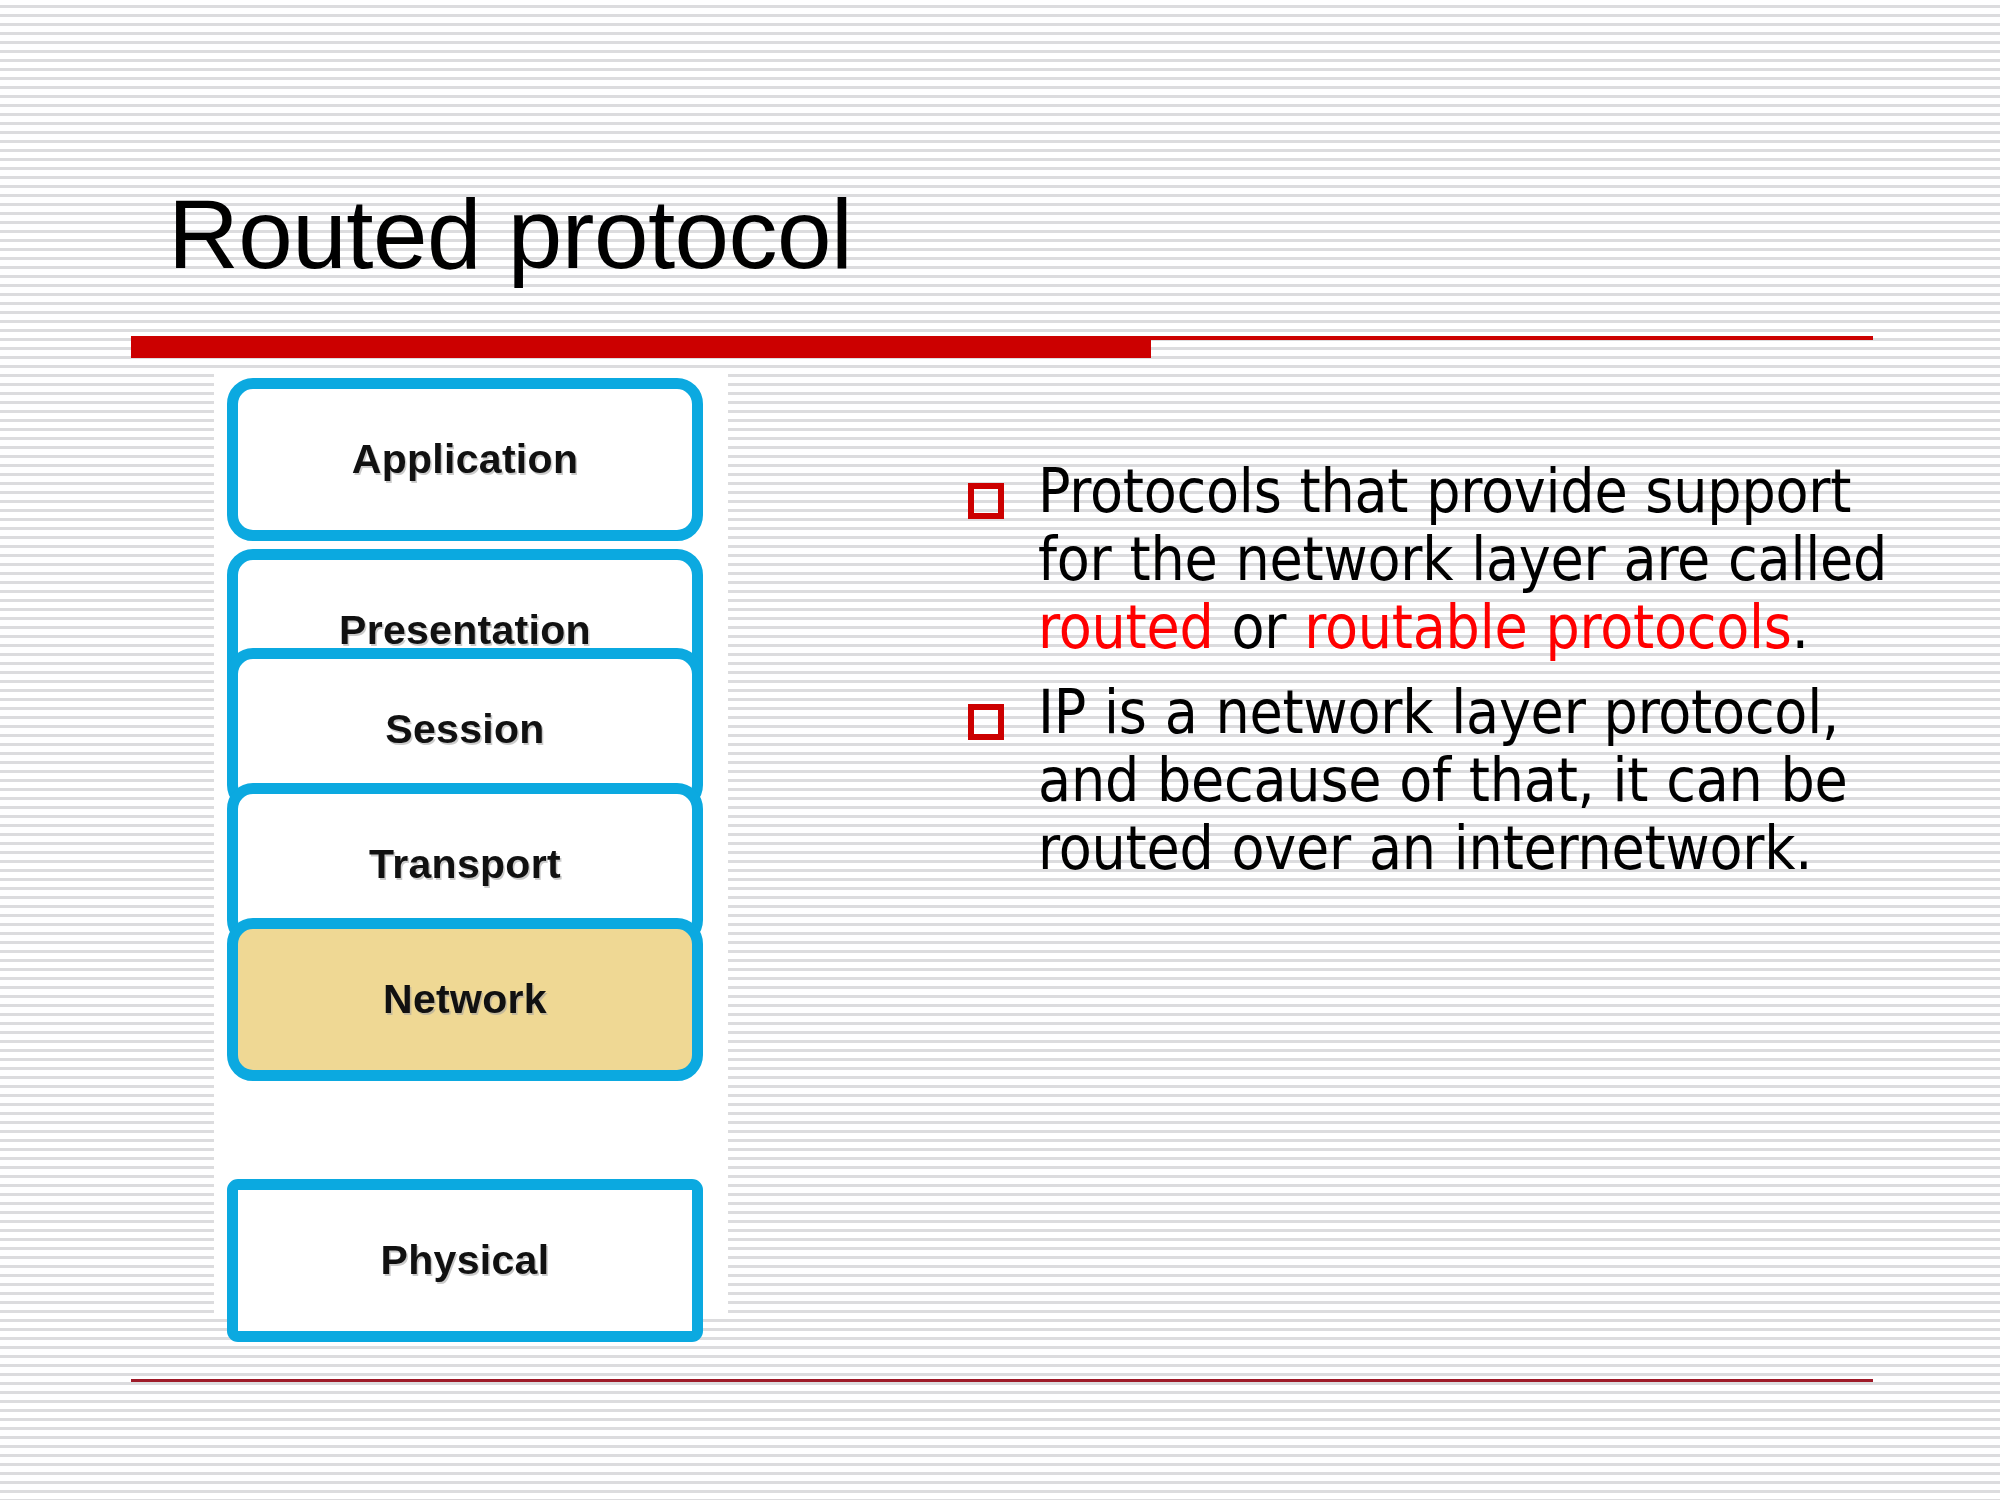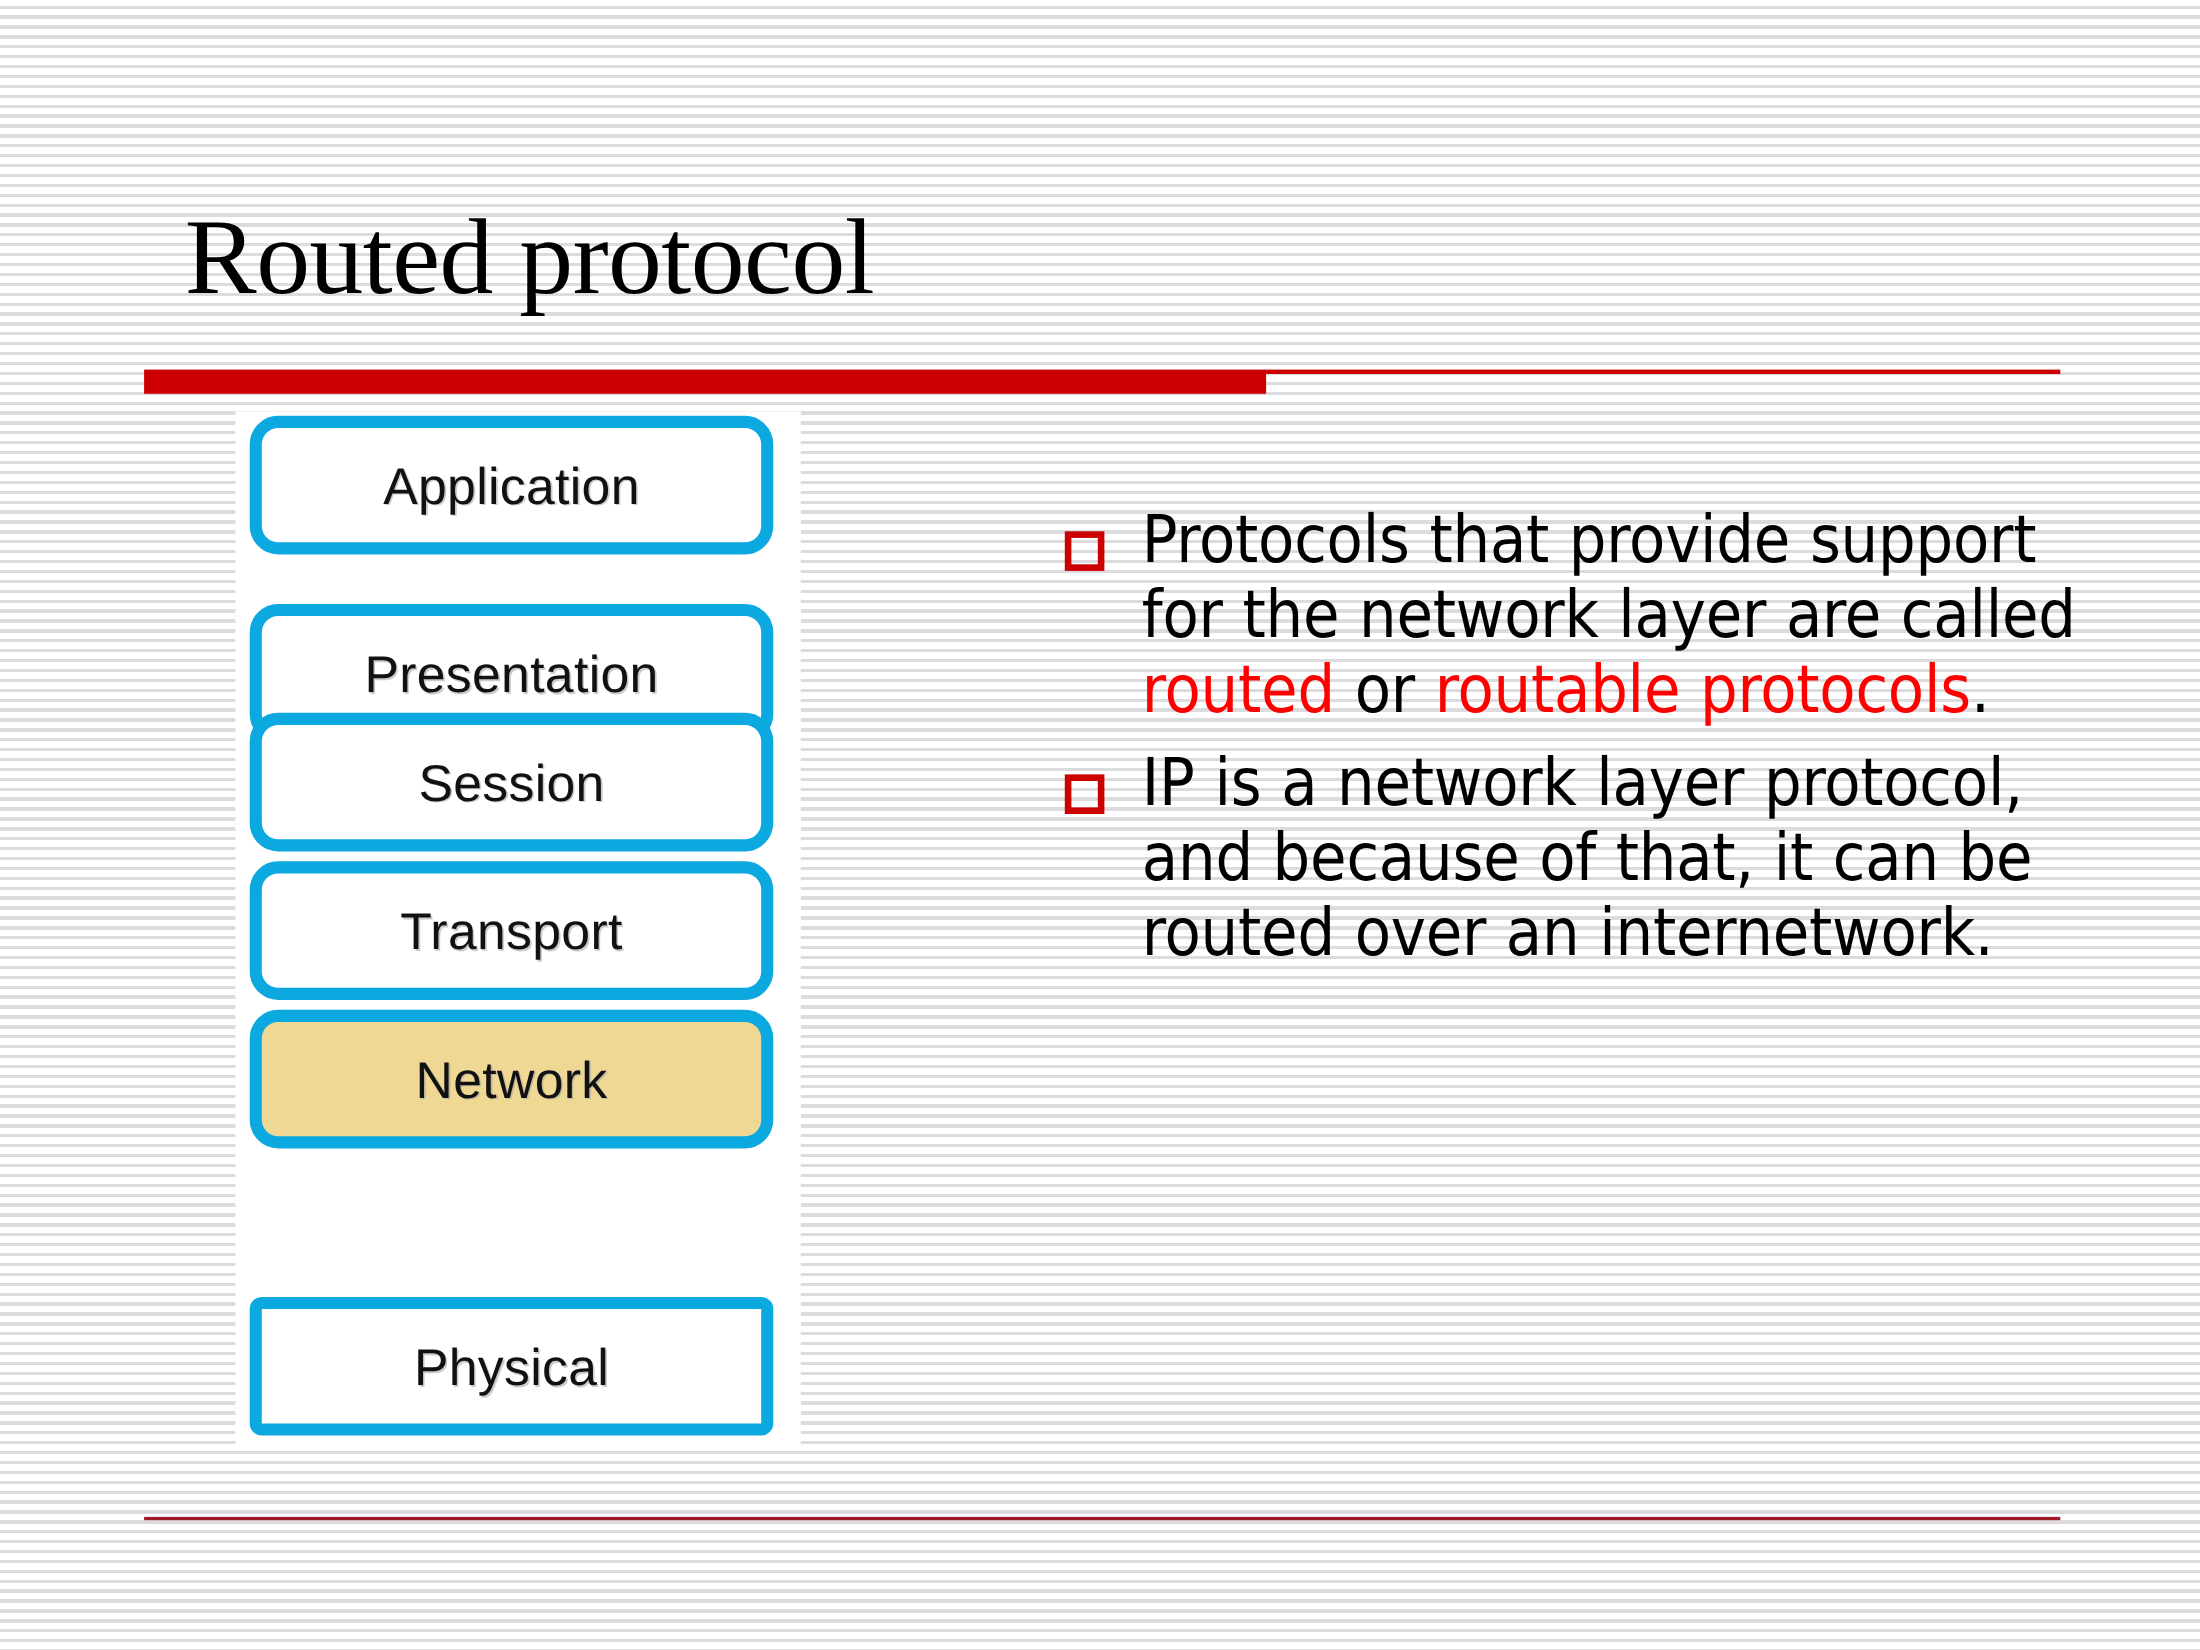--- a/index.html
+++ b/index.html
@@ -32,21 +32,21 @@
     overflow: hidden;
   }
 
   
   #title {
     position: absolute;
     left: 168px;
     top: 178px;
     width: 1400px;
     height: 112px;
-    font-family: Liberation Serif, serif;
+    font-family: Liberation Sans, sans-serif;
     font-size: 98px;
     line-height: 112px;
     font-weight: 400;
     color: #000000;
     letter-spacing: -0.5px;
     white-space: nowrap;
   }
 
   
   #divider-thick {
@@ -84,31 +84,31 @@
     width: 514px;
     height: 944px;
     background: #ffffff;
     box-sizing: border-box;
     padding: 0;
   }
   .osi-layer {
     position: absolute;
     left: 13px;
     width: 476px;
-    height: 126px;
+    height: 163px;
     box-sizing: border-box;
     border: 11px solid #0BA9E0;
     border-radius: 26px;
     background: #ffffff;
     display: flex;
     align-items: center;
     justify-content: center;
     font-family: "Liberation Sans", sans-serif;
-    font-size: 47px;
-    font-weight: normal;
+    font-size: 41px;
+    font-weight: bold;
     color: #111111;
     letter-spacing: 0.3px;
     text-shadow: 1.5px 1.5px 0 rgba(160,160,160,0.55);
   }
   .osi-layer.highlight {
     background: #EFD894;
   }
 
   
   #bullets {

